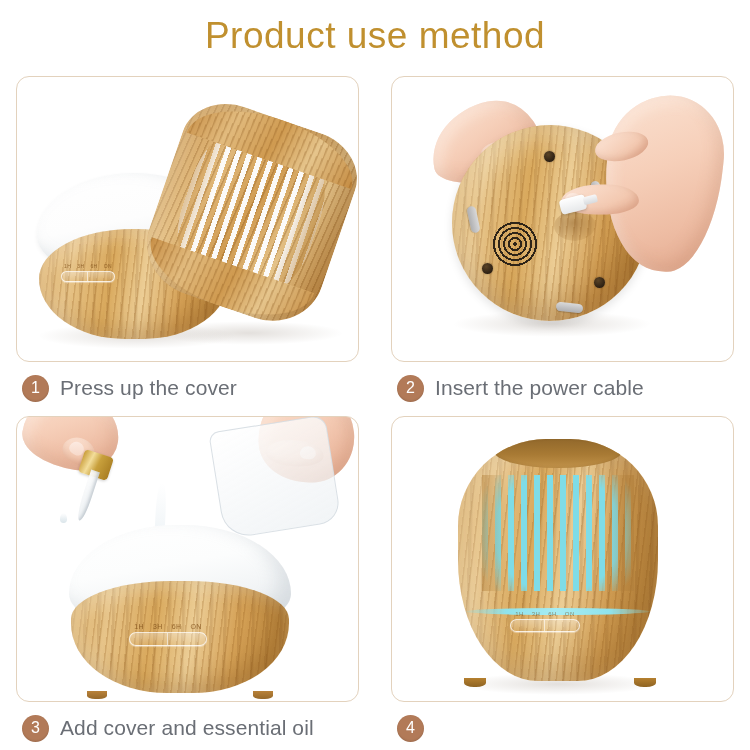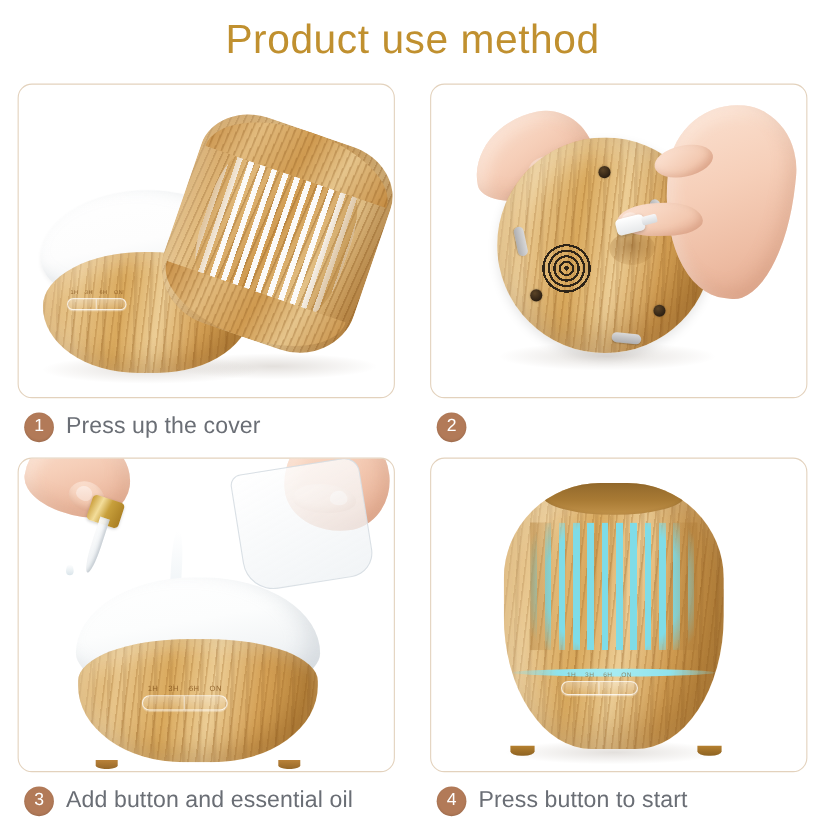--- a/index.html
+++ b/index.html
@@ -474,20 +474,21 @@
             <div class="finger" style="left:-42px;top:96px;width:78px;height:30px;border-radius:48% 42% 42% 48% / 56% 56% 44% 44%;transform:rotate(-7deg);">
               <div class="nail" style="left:4px;top:8px;width:16px;height:13px;"></div>
             </div>
             <div class="finger" style="left:-14px;top:42px;width:54px;height:28px;border-radius:50%;transform:rotate(-18deg);"></div>
           </div>
 
         </div>
       </div>
       <div class="caption">
         <div class="badge">2</div>
+        <div class="cap-text">Insert the power cable</div>
       </div>
     </div>
 
     <div class="cell">
       <div class="panel">
         <div class="stage">
 
           <div class="hand" style="left:6px;top:-24px;width:96px;height:76px;border-radius:48% 52% 40% 60% / 60% 56% 44% 40%;transform:rotate(8deg);">
             <div class="finger" style="left:42px;top:44px;width:34px;height:26px;border-radius:50% 50% 46% 46% / 56% 56% 44% 44%;transform:rotate(20deg);">
               <div class="nail" style="left:6px;top:5px;width:15px;height:13px;"></div>
@@ -525,21 +526,21 @@
           </div>
           <div class="p3-legs">
             <i style="left:0;"></i>
             <i style="right:0;"></i>
           </div>
 
         </div>
       </div>
       <div class="caption">
         <div class="badge">3</div>
-        <div class="cap-text">Add button and essential oil</div>
+        <div class="cap-text">Add cover and essential oil</div>
       </div>
     </div>
 
     <div class="cell">
       <div class="panel">
         <div class="stage">
 
           <div class="shadow-soft" style="left:66px;bottom:6px;width:200px;height:22px;"></div>
 
           <div class="p4-body wood">
@@ -564,18 +565,17 @@
 
           <div class="p4-legs">
             <i style="left:-8px;"></i>
             <i style="right:-8px;"></i>
           </div>
 
         </div>
       </div>
       <div class="caption">
         <div class="badge">4</div>
-        <div class="cap-text">Press button to start</div>
       </div>
     </div>
 
   </div>
 </div>
 
 </body></html>

